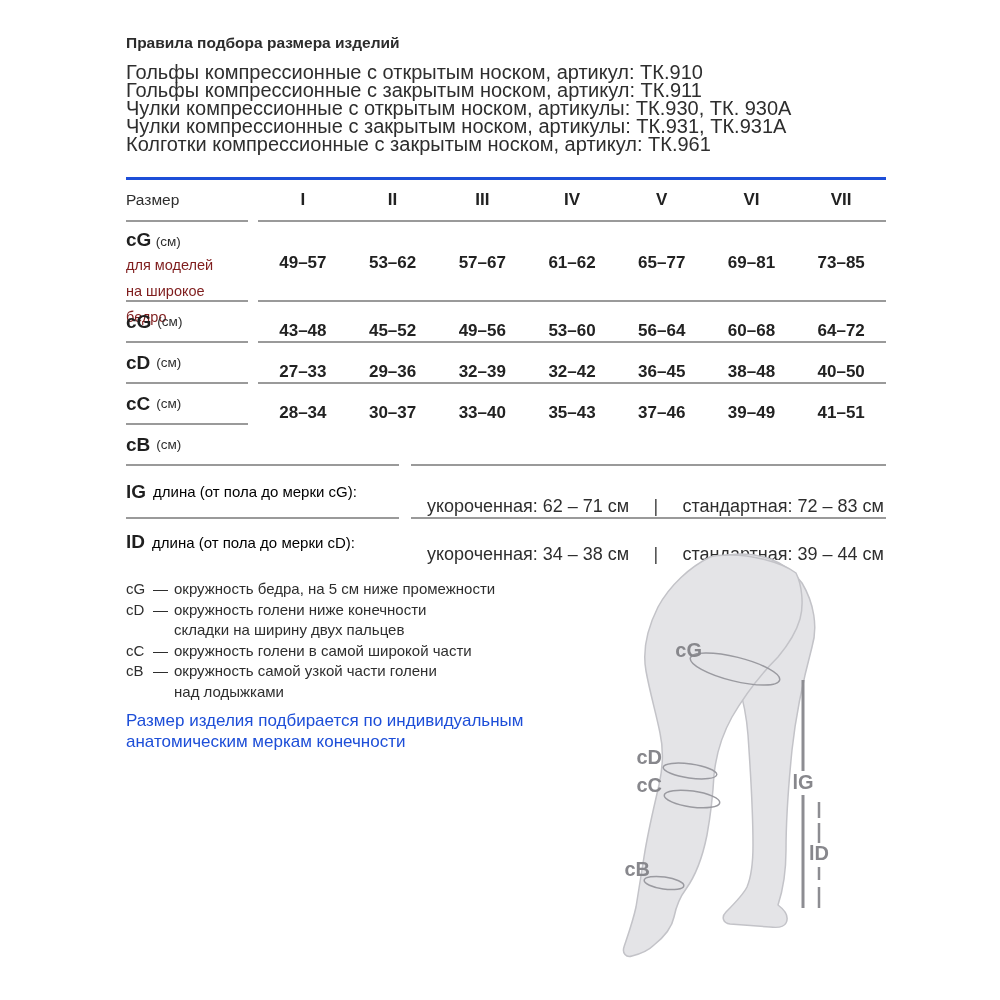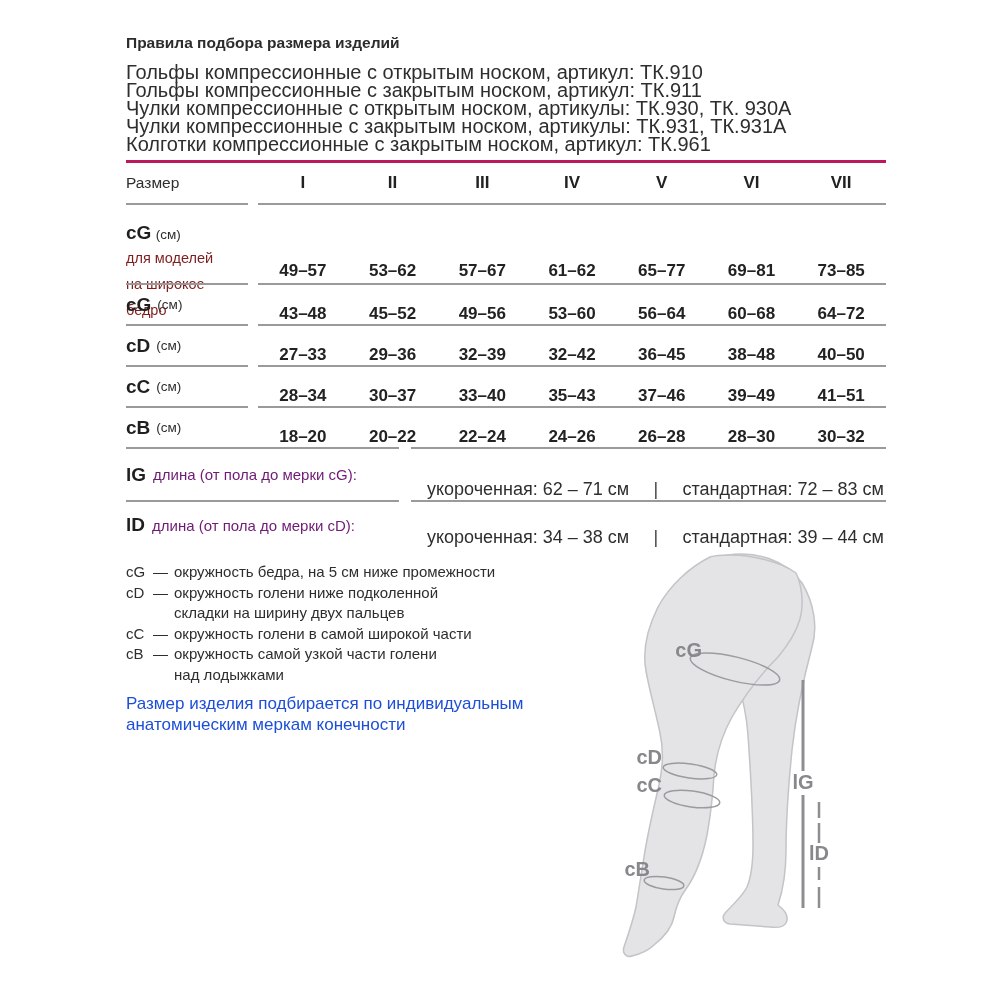--- a/index.html
+++ b/index.html
@@ -1,48 +1,48 @@
 <!DOCTYPE html>
 <html><head>
 <meta charset="utf-8">
 <style>
   html,body{margin:0;padding:0;}
   body{width:1000px;height:1000px;background:#ffffff;font-family:"Liberation Sans",sans-serif;position:relative;overflow:hidden;color:#2e2e2e;}
   .content{position:absolute;left:126px;top:34px;width:760px;}
   .title{font-size:15.5px;font-weight:700;color:#2c2c2c;margin:0 0 11px 0;}
   .products div{font-size:20px;line-height:18px;color:#2e2e2e;}
   
-  .size-table{margin-top:7px;border-top:3px solid #be185d;width:760px;}
+  .size-table{margin-top:24px;border-top:3px solid #1d4ed8;width:760px;}
   .t-row{display:flex;}
   .t-label{width:122px;margin-right:10px;}
   .t-values{flex:1;display:flex;}
   .t-cell{flex:1;text-align:center;}
   .t-header{height:40px;align-items:center;}
   .t-header .t-label{display:flex;align-items:center;}
   .t-size-label{font-size:15.5px;color:#2e2e2e;}
   .t-roman{font-size:17px;font-weight:700;color:#222;}
   .t-data .t-label,.t-data .t-values{border-top:2px solid #9a9a9a;}
   .row-tall{height:80px;}
-  .row-tall .t-label{padding-top:17px;}
-  .row-tall .t-values{align-items:flex-end;padding-bottom:2px;}
+  .row-tall .t-label{padding-top:7px;}
+  .row-tall .t-values{align-items:flex-end;padding-bottom:27px;}
   .row-std{height:41px;}
   .row-std .t-label{display:flex;align-items:center;gap:6px;}
   .row-std .t-values{align-items:flex-end;}
   .t-measure{font-size:19px;font-weight:800;color:#1f1f1f;}
   .t-unit{font-size:13.5px;color:#2e2e2e;}
   .t-note{font-size:14.5px;line-height:26px;color:#7f1d1d;white-space:pre-line;margin-top:1px;}
   .t-val{font-size:17px;font-weight:700;color:#222;}
   
   .l-row{display:flex;}
   .l-row .l-label{width:273px;margin-right:12px;display:flex;align-items:center;gap:7px;border-top:2px solid #9a9a9a;}
   .l-row .l-values{flex:1;display:flex;align-items:flex-end;justify-content:space-between;padding:0 2px 0 16px;border-top:2px solid #9a9a9a;font-size:18px;color:#2e2e2e;}
   .l-row-1{height:53px;}
   .l-row-2{height:48px;}
   .l-measure{font-size:19px;font-weight:800;color:#1f1f1f;}
-  .l-desc{font-size:15px;color:#701a75;}
+  .l-desc{font-size:15px;color:#000000;}
   .l-sep{color:#444;}
   
   .legend{margin-top:14px;width:480px;}
   .legend-item{display:flex;font-size:15px;line-height:20.5px;color:#2e2e2e;}
   .legend-term{width:27px;flex:none;}
   .legend-dash{width:21px;flex:none;}
   .legend-desc{white-space:pre-line;}
   .footnote{margin-top:8px;font-weight:400;font-size:17px;line-height:21px;white-space:pre-line;color:#1d4ed8;width:480px;}
   
   .diagram{position:absolute;left:590px;top:545px;width:400px;height:460px;}
@@ -145,29 +145,20 @@
         <div class="t-cell t-val">39–49</div>
         <div class="t-cell t-val">41–51</div>
       </div>
     </div>
 
     <div class="t-row t-data row-std">
       <div class="t-label">
         <span class="t-measure">cB</span>
         <span class="t-unit">(см)</span>
       </div>
-      <div class="t-values">
-        <div class="t-cell t-val">18–20</div>
-        <div class="t-cell t-val">20–22</div>
-        <div class="t-cell t-val">22–24</div>
-        <div class="t-cell t-val">24–26</div>
-        <div class="t-cell t-val">26–28</div>
-        <div class="t-cell t-val">28–30</div>
-        <div class="t-cell t-val">30–32</div>
-      </div>
     </div>
 
     <div class="l-row l-row-1">
       <div class="l-label">
         <span class="l-measure">lG</span>
         <span class="l-desc">длина (от пола до мерки cG):</span>
       </div>
       <div class="l-values">
         <span>укороченная: 62 – 71 см</span>
         <span class="l-sep">|</span>
@@ -191,21 +182,21 @@
 
   <div class="legend">
     <div class="legend-item">
       <span class="legend-term">cG</span>
       <span class="legend-dash">—</span>
       <span class="legend-desc">окружность бедра, на 5 см ниже промежности</span>
     </div>
     <div class="legend-item">
       <span class="legend-term">cD</span>
       <span class="legend-dash">—</span>
-      <span class="legend-desc">окружность голени ниже подколенной
+      <span class="legend-desc">окружность голени ниже конечности
 складки на ширину двух пальцев</span>
     </div>
     <div class="legend-item">
       <span class="legend-term">cC</span>
       <span class="legend-dash">—</span>
       <span class="legend-desc">окружность голени в самой широкой части</span>
     </div>
     <div class="legend-item">
       <span class="legend-term">cB</span>
       <span class="legend-dash">—</span>

